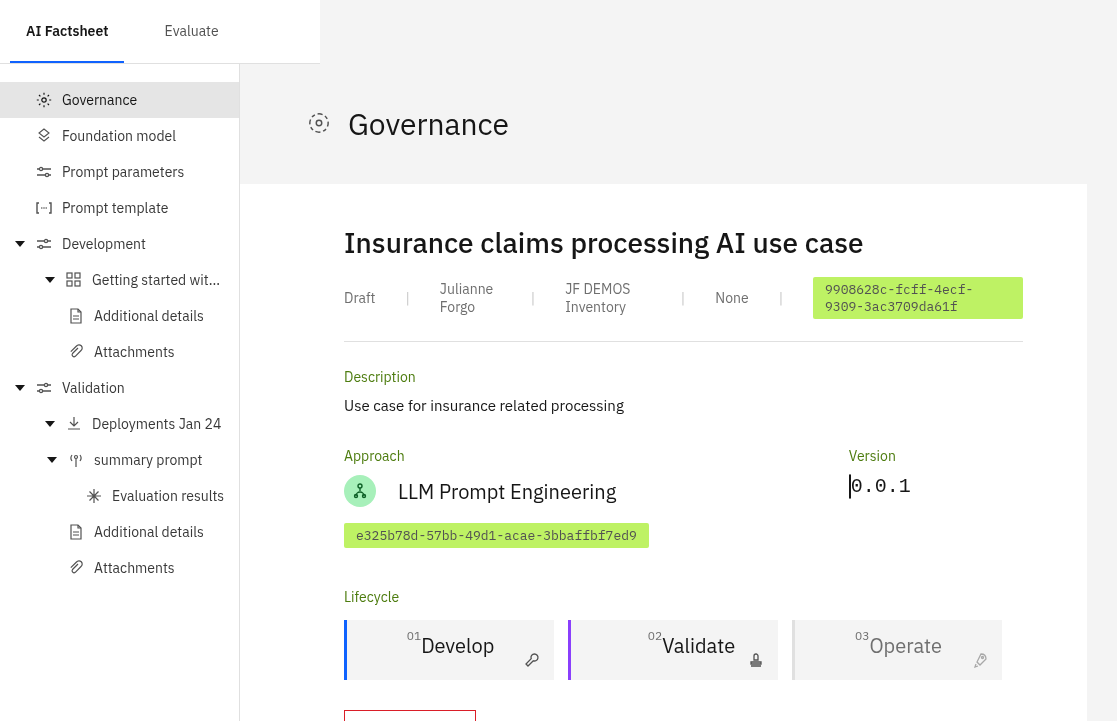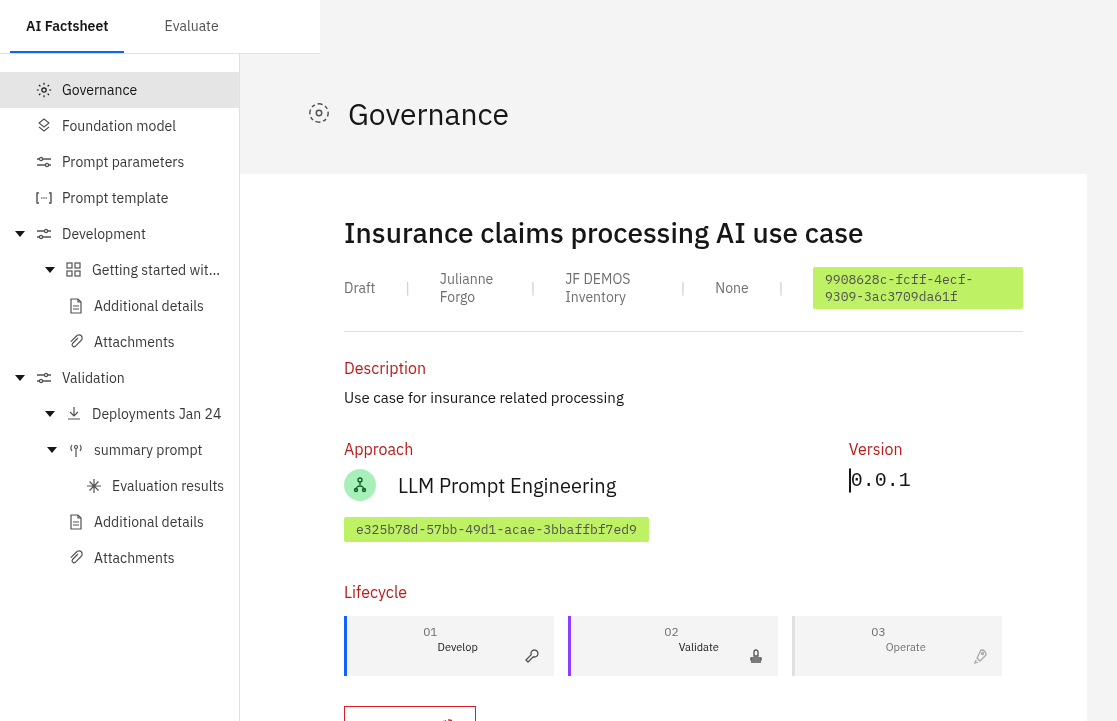--- a/index.html
+++ b/index.html
@@ -11,21 +11,21 @@
     width: 1117px;
     height: 721px;
     overflow: hidden;
   }
 
   
   .tabs {
     display: flex;
     border-bottom: 1px solid #e0e0e0;
     background: #ffffff;
-    height: 54px;
+    height: 64px;
     align-items: stretch;
     padding: 0 10px;
     width: 320px; 
   }
   .tab {
     display: flex;
     align-items: center;
     padding: 0 16px;
     font-size: 14px;
     color: #525252;
@@ -102,21 +102,21 @@
     font-family: "IBM Plex Mono", Menlo, Consolas, monospace;
     background:#bef264;
     padding: 4px 12px;
     border-radius: 2px;
     font-size:13px;
     color:#525252;
   }
 
   .hr { border:none; border-top:1px solid #e0e0e0; margin: 0 0 26px 0; }
 
-  .label-sm { font-size:16px; color:#b91c1c; margin-bottom:10px; }
+  .label-sm { font-size:14px; color:#4d7c0f; margin-bottom:10px; }
   .desc-text { font-size:15px; color:#161616; }
 
   .av-row { display:flex; gap:200px; margin-top:32px; }
   .approach-block .approach-line { display:flex; align-items:center; gap:22px; font-size:20px; margin-top:7px; }
   .approach-avatar {
     width:32px; height:32px; border-radius:50%; background:#a7f0ba; display:flex; align-items:center; justify-content:center;
     color:#0e6027;
   }
   .code-pill.small { margin-top:16px; display:inline-block; }
 
@@ -126,21 +126,21 @@
   }
 
   .lifecycle { margin-top:40px; }
   .stages { display:flex; gap:14px; margin-top:14px; }
   .stage {
     width:210px; height:60px; background:#f4f4f4; border-left:3px solid #c6c6c6;
     padding:8px 14px; display:flex; flex-direction:row; justify-content:center;
     position:relative;
   }
   .stage .num { font-size:12px; color:#6f6f6f; }
-  .stage .name { font-size:11px; color:#6f6f6f; margin-top:16px; }
+  .stage .name { font-size:20px; color:#6f6f6f; margin-top:4px; }
   .stage.develop { border-left-color:#0f62fe; }
   .stage.develop .name { color:#161616; }
   .stage.validate { border-left-color:#8a3ffc;padding-left:48px; }
   .stage.validate .name { color:#161616; }
   .stage.operate { border-left-color:#e0e0e0; }
   .stage-icon { position:absolute; right:14px; bottom:12px; color:#525252; }
   .stage.operate .stage-icon{ color:#a8a8a8; }
 
   .untrack-btn {
     margin-top:30px;

